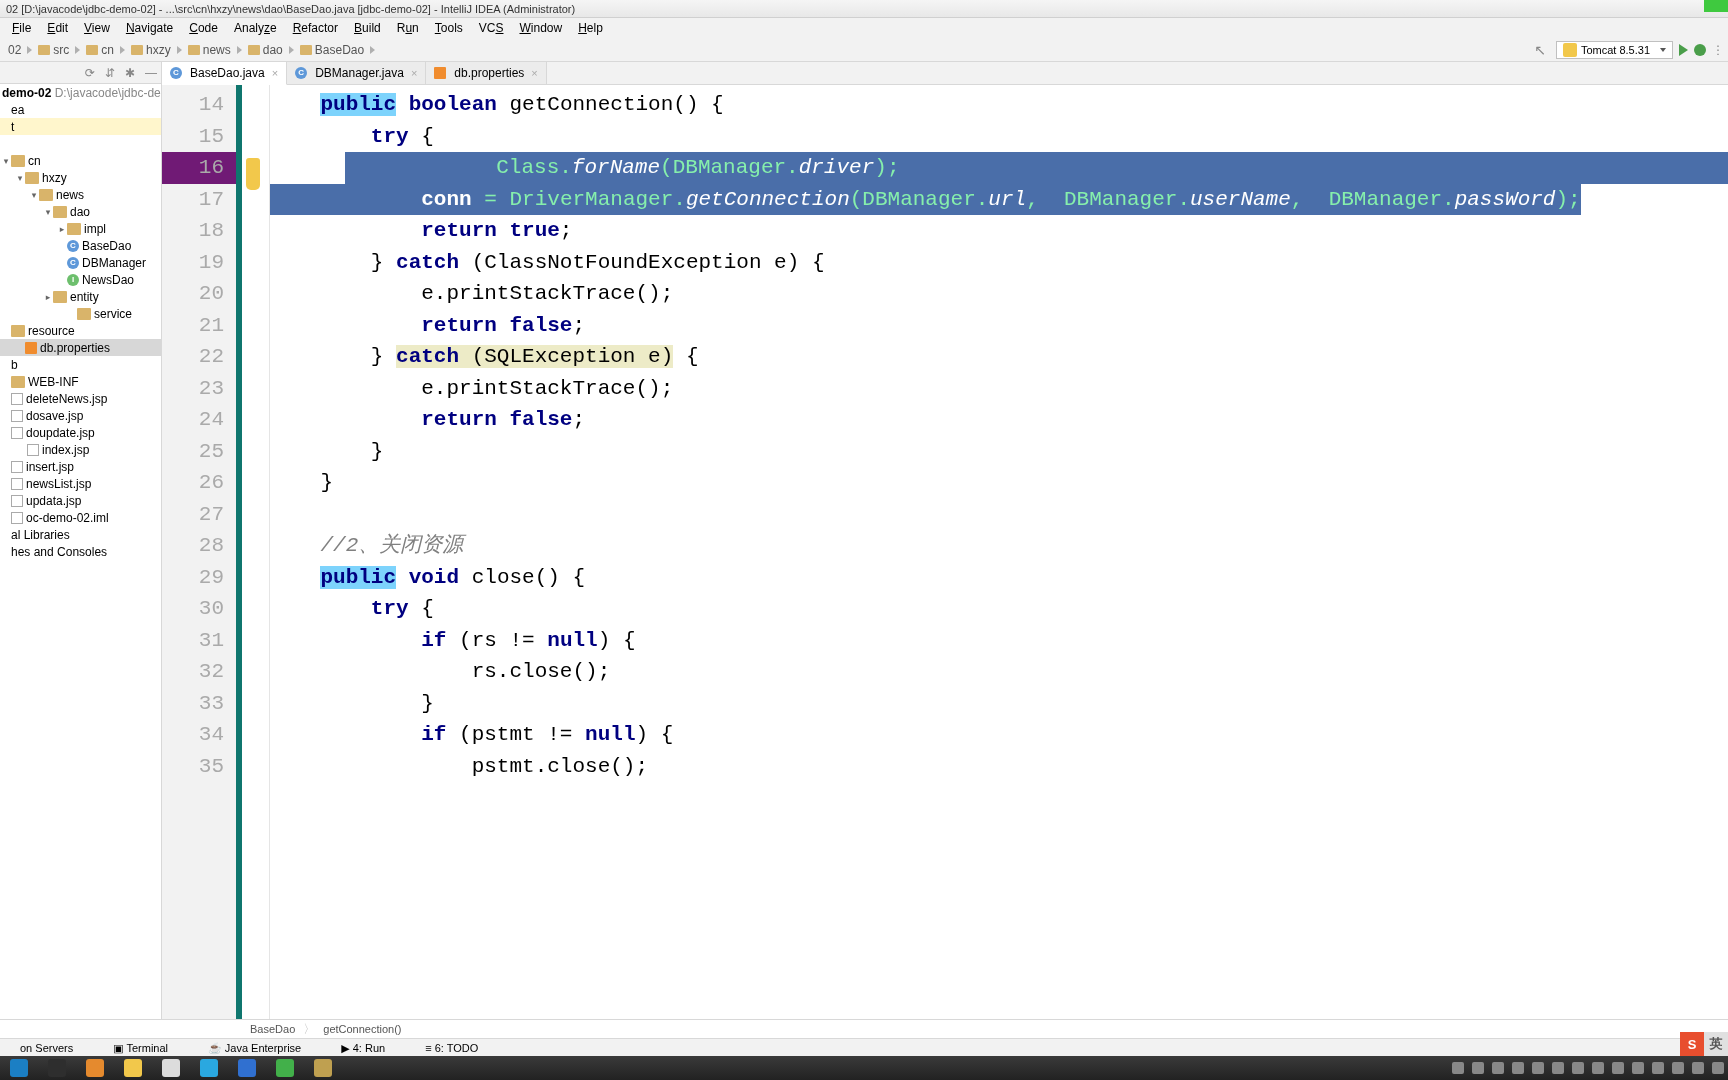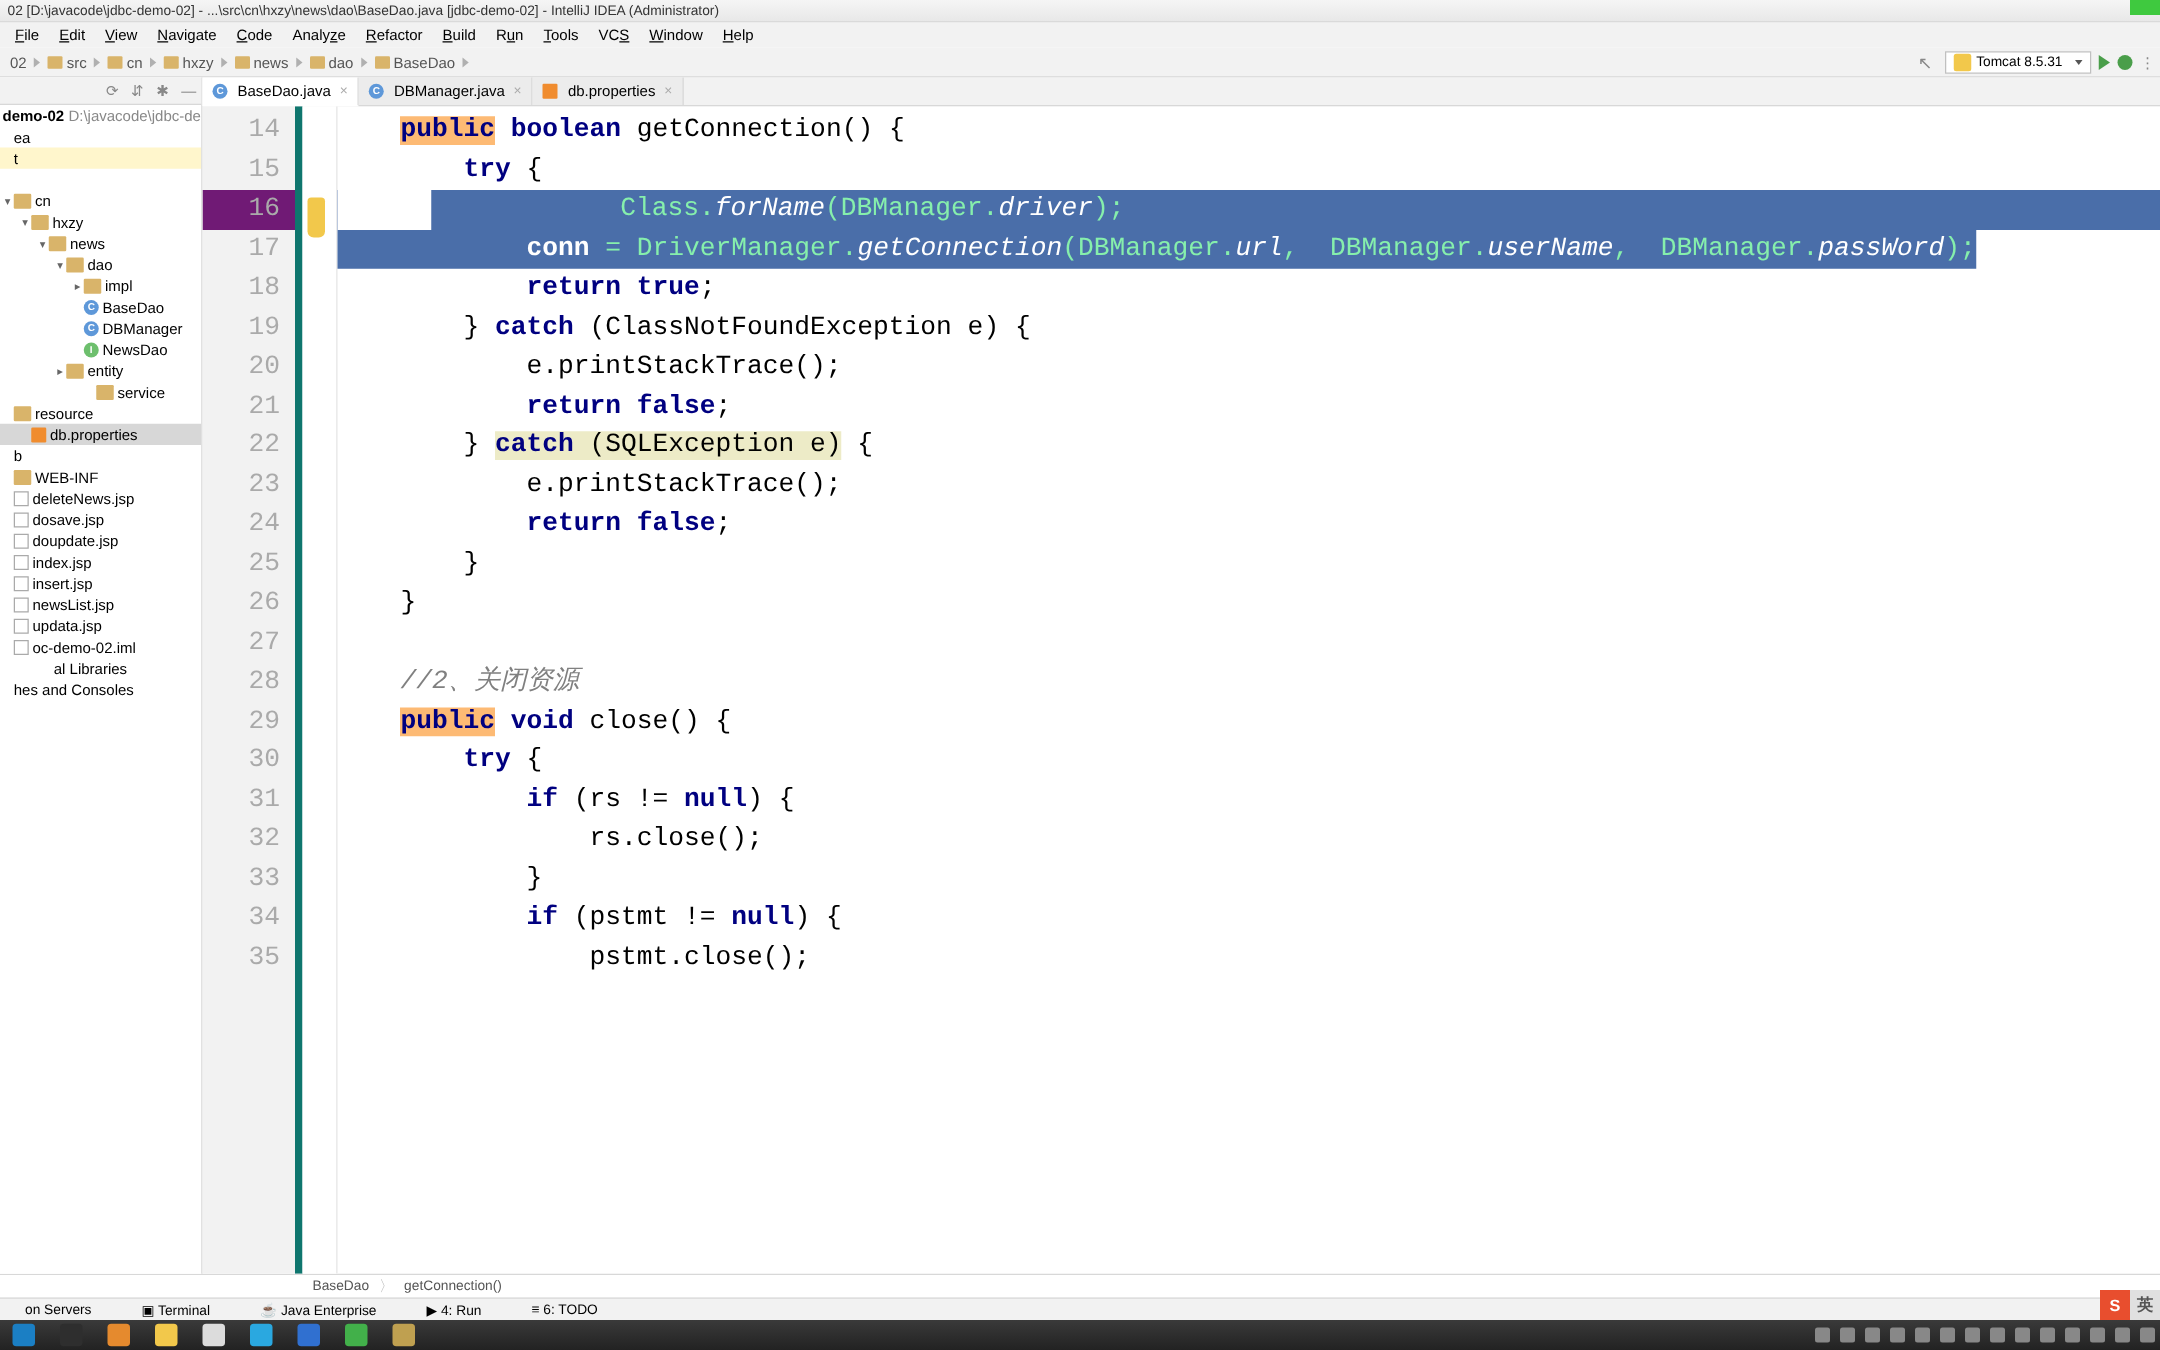--- a/index.html
+++ b/index.html
@@ -188,21 +188,21 @@
 .bulb { position:absolute; left:4px; top:6px; width:14px; height:14px; background:#f2c84b; border-radius:3px 3px 5px 5px;}
 .code {
   flex:1;
   padding-top: 4px;
   white-space: pre;
   position: relative;
 }
 .code-line { height:31.5px; line-height:31.5px; position:relative;}
 .sel-bg { position:absolute; left:0; top:0; height:100%; background:#4a6ea9; z-index:0;}
 .code-line .tx { position:relative; z-index:1;}
-.hl { background:#fdba74;}
+.hl { background:#7dd3fc;}
 .kw { color:#000080; font-weight:bold;}
 .kw-sel { color:#fff; font-weight:bold;}
 .str-sel { color:#86efac;}
 .it-sel { color:#fff; font-style:italic;}
 .cmt { color:#808080; font-style:italic;}
 .hl-catch { background: #edebc7;}
 .breadcrumb-code {
   height: 19px;
   border-top: 1px solid #d8d8d8;
   background: #fff;
@@ -450,21 +450,21 @@
         <div class="tree-row" style="padding-left: 2px;">
           <span class="tree-arrow"></span>
           <span class="ico ico-file"></span>
           <span class="tree-label">dosave.jsp</span>
         </div>
         <div class="tree-row" style="padding-left: 2px;">
           <span class="tree-arrow"></span>
           <span class="ico ico-file"></span>
           <span class="tree-label">doupdate.jsp</span>
         </div>
-        <div class="tree-row" style="padding-left: 2px;">
+        <div class="tree-row" style="padding-left: 18px;">
           <span class="tree-arrow"></span>
           <span class="ico ico-file"></span>
           <span class="tree-label">index.jsp</span>
         </div>
         <div class="tree-row" style="padding-left: 2px;">
           <span class="tree-arrow"></span>
           <span class="ico ico-file"></span>
           <span class="tree-label">insert.jsp</span>
         </div>
         <div class="tree-row" style="padding-left: 2px;">
@@ -475,21 +475,21 @@
         <div class="tree-row" style="padding-left: 2px;">
           <span class="tree-arrow"></span>
           <span class="ico ico-file"></span>
           <span class="tree-label">updata.jsp</span>
         </div>
         <div class="tree-row" style="padding-left: 2px;">
           <span class="tree-arrow"></span>
           <span class="ico ico-file"></span>
           <span class="tree-label">oc-demo-02.iml</span>
         </div>
-        <div class="tree-row" style="padding-left: 2px; margin-left: 32px;">
+        <div class="tree-row" style="padding-left: 2px;">
           <span class="tree-arrow"></span>
           <span class="tree-label">al Libraries</span>
         </div>
         <div class="tree-row" style="padding-left: 2px;">
           <span class="tree-arrow"></span>
           <span class="tree-label">hes and Consoles</span>
         </div>
       </div>
   </div>
 

